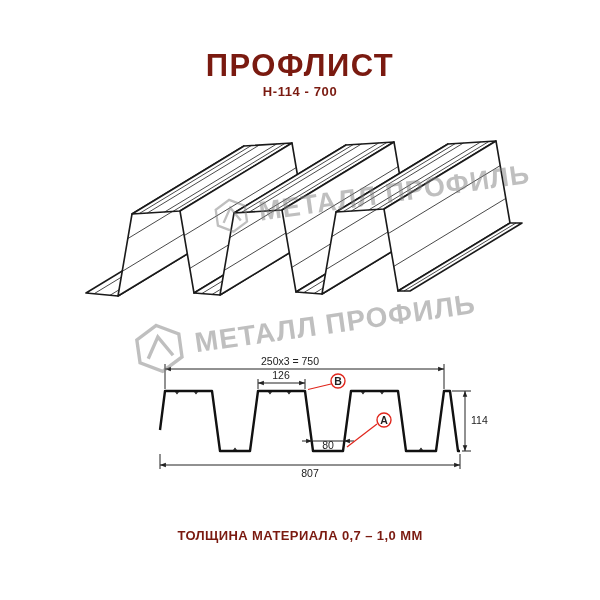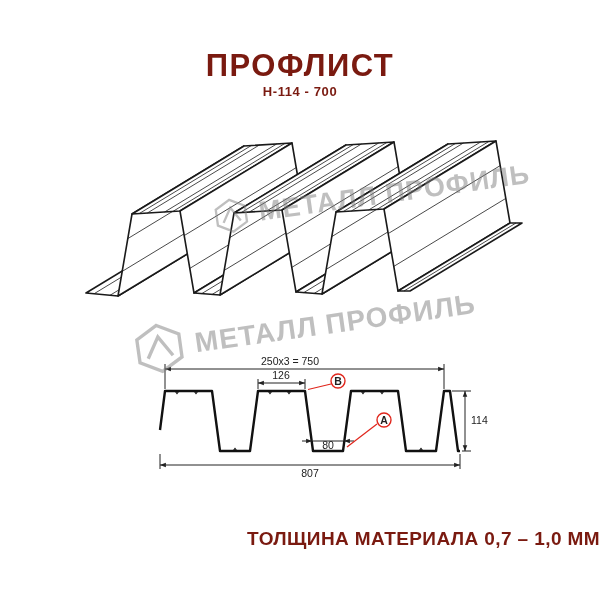--- a/index.html
+++ b/index.html
@@ -4,22 +4,22 @@
 <style>
   html,body{margin:0;padding:0;}
   body{
     width:600px;height:600px;position:relative;overflow:hidden;
     background:#ffffff;font-family:"Liberation Sans",sans-serif;
   }
   .header{position:absolute;top:48px;left:0;width:600px;text-align:center;color:#7a1a10;}
   .title{font-size:31px;font-weight:bold;letter-spacing:1.5px;}
   .subtitle{font-size:13px;font-weight:bold;letter-spacing:0.6px;}
   .footer{
-    position:absolute;top:528px;left:0;width:600px;text-align:right;
-    color:#7a1a10;font-size:19px;font-weight:bold;letter-spacing:0.4px;
+    position:absolute;top:528px;left:0;width:600px;text-align:center;
+    color:#7a1a10;font-size:13px;font-weight:bold;letter-spacing:0.4px;
   }
   .iso{position:absolute;left:78px;top:130px;}
   .section{position:absolute;left:150px;top:355px;}
   .face{fill:#ffffff;stroke:#1a1a1a;stroke-width:1.6;stroke-linejoin:round;}
   .groove{fill:none;stroke:#1a1a1a;stroke-width:0.8;}
   .profile{fill:none;stroke:#111111;stroke-width:2.4;stroke-linejoin:round;}
   .notch{fill:none;stroke:#111111;stroke-width:1.1;}
   .dim{stroke:#222222;stroke-width:1;fill:none;}
   .section text{font-family:"Liberation Sans",sans-serif;font-size:10.5px;fill:#222222;}
   .marker-circle{fill:#ffffff;stroke:#e0261c;stroke-width:1.4;}

